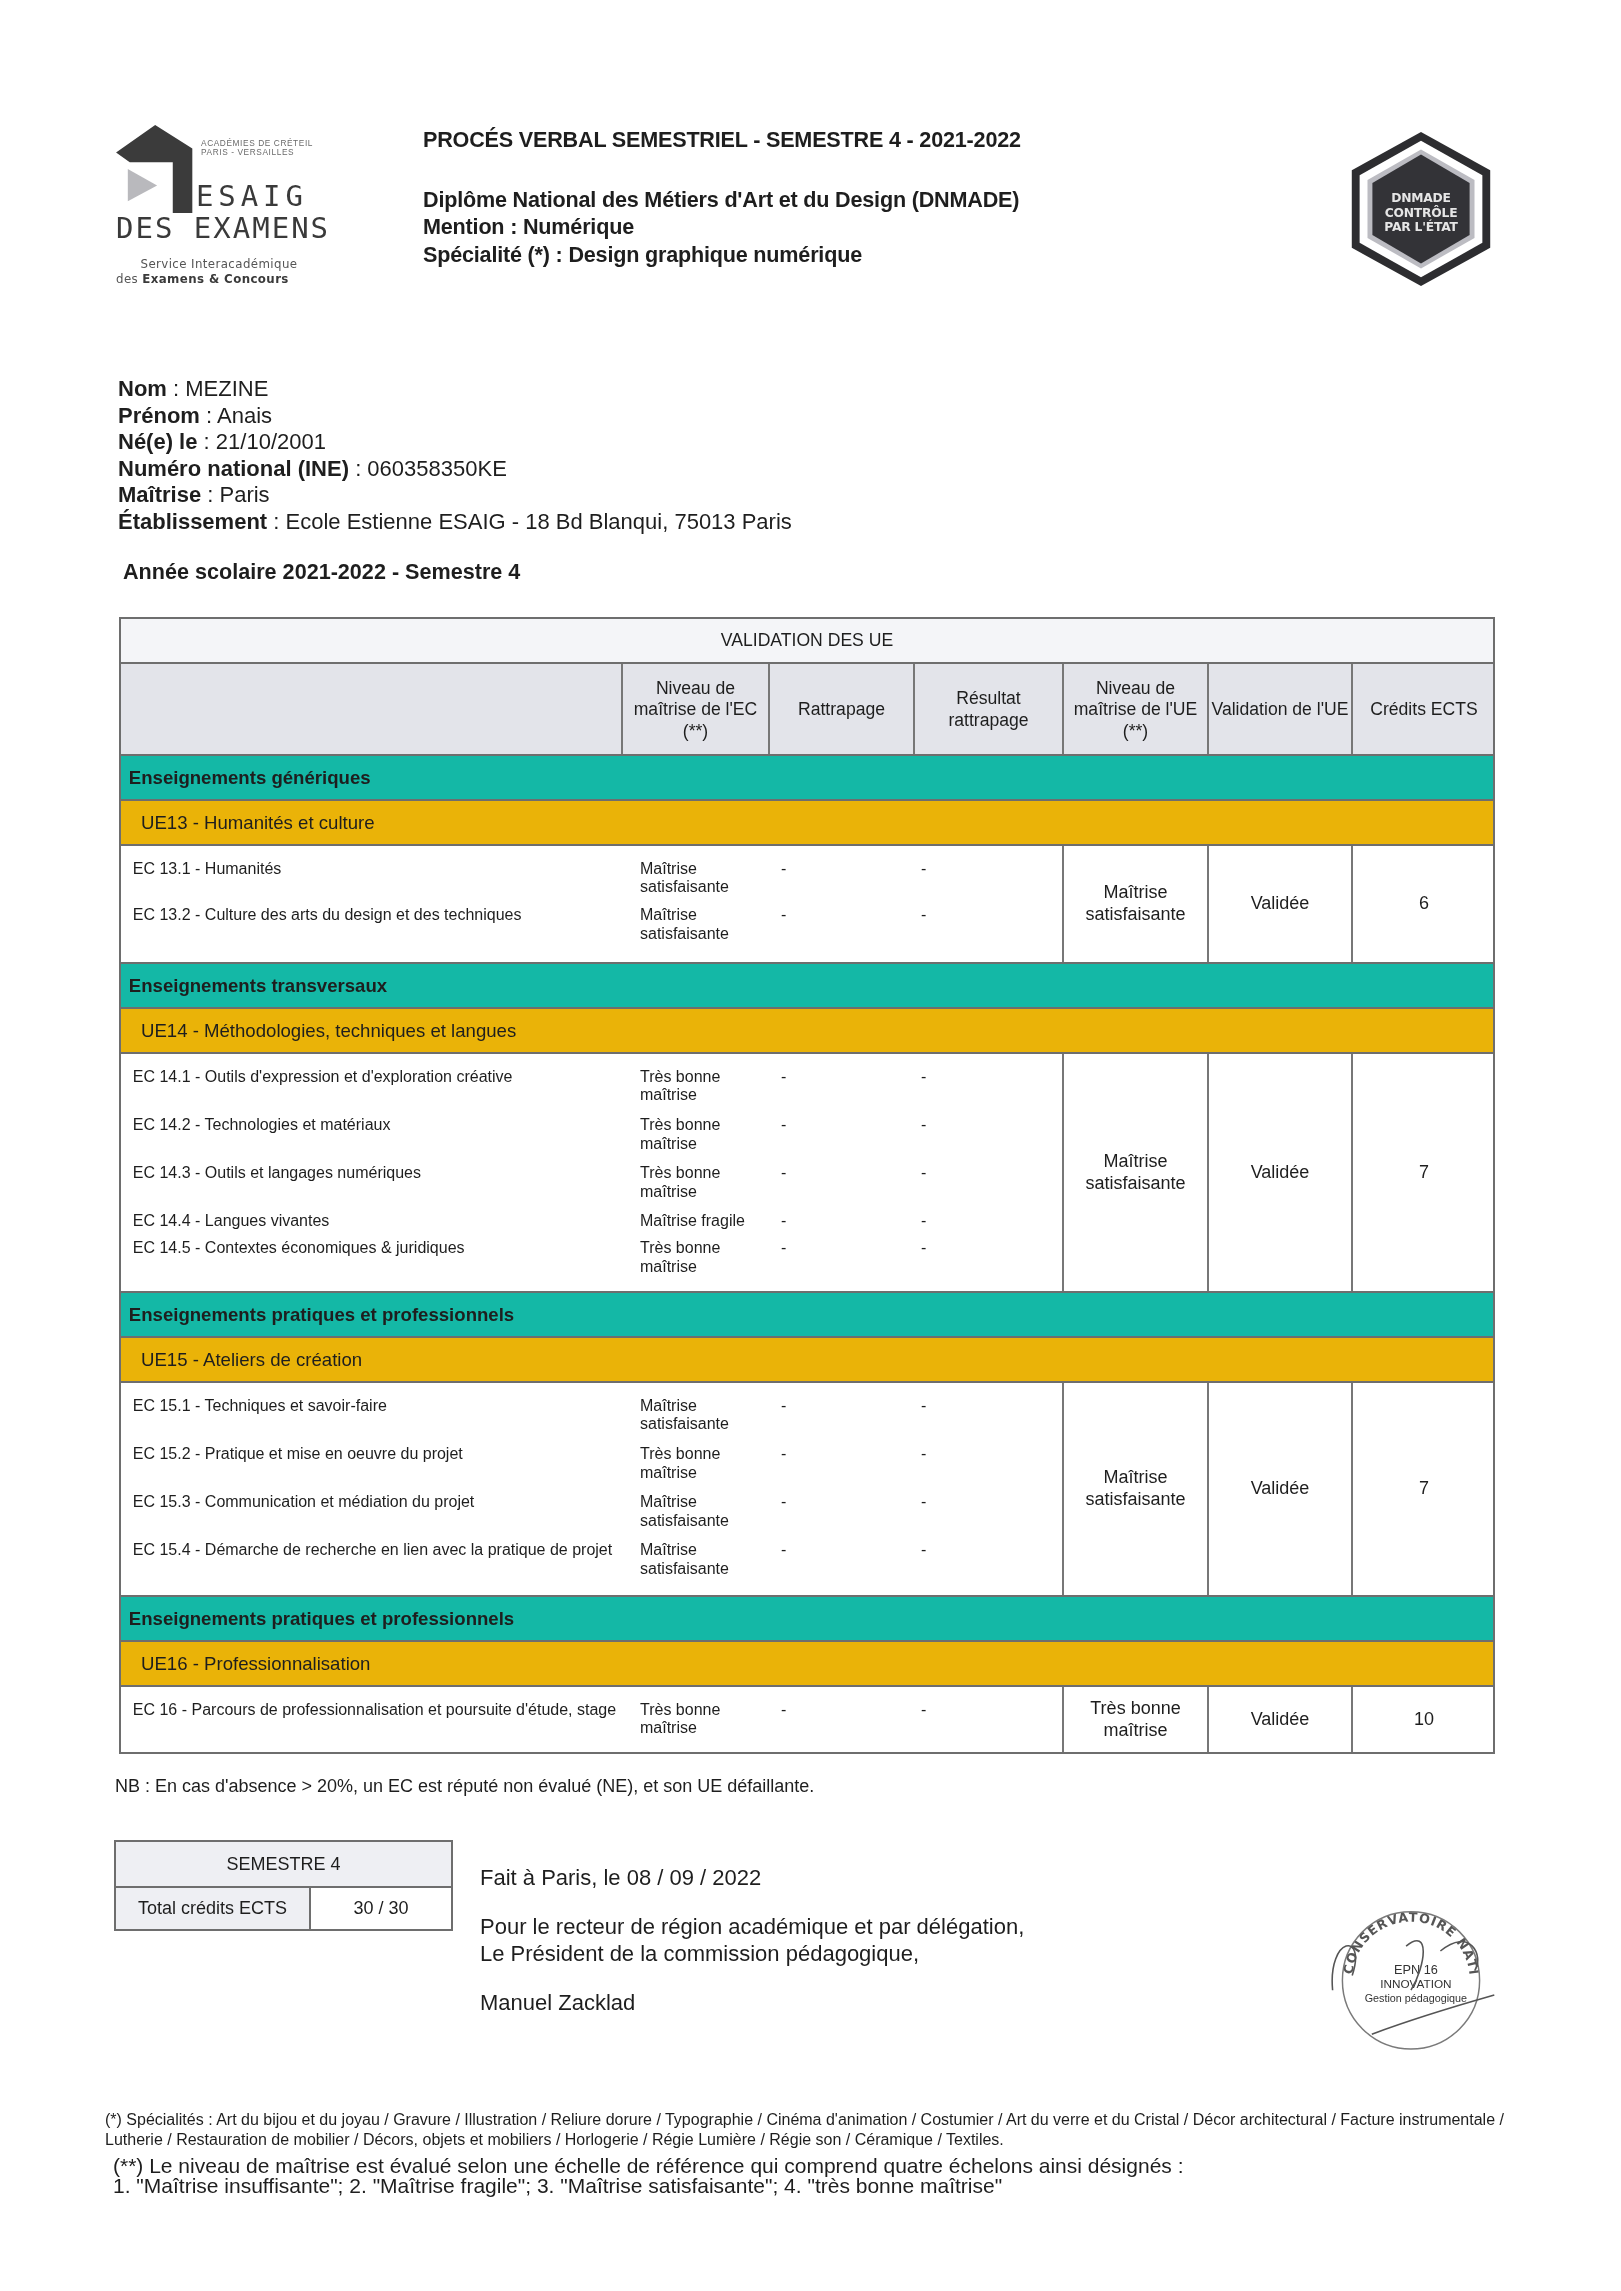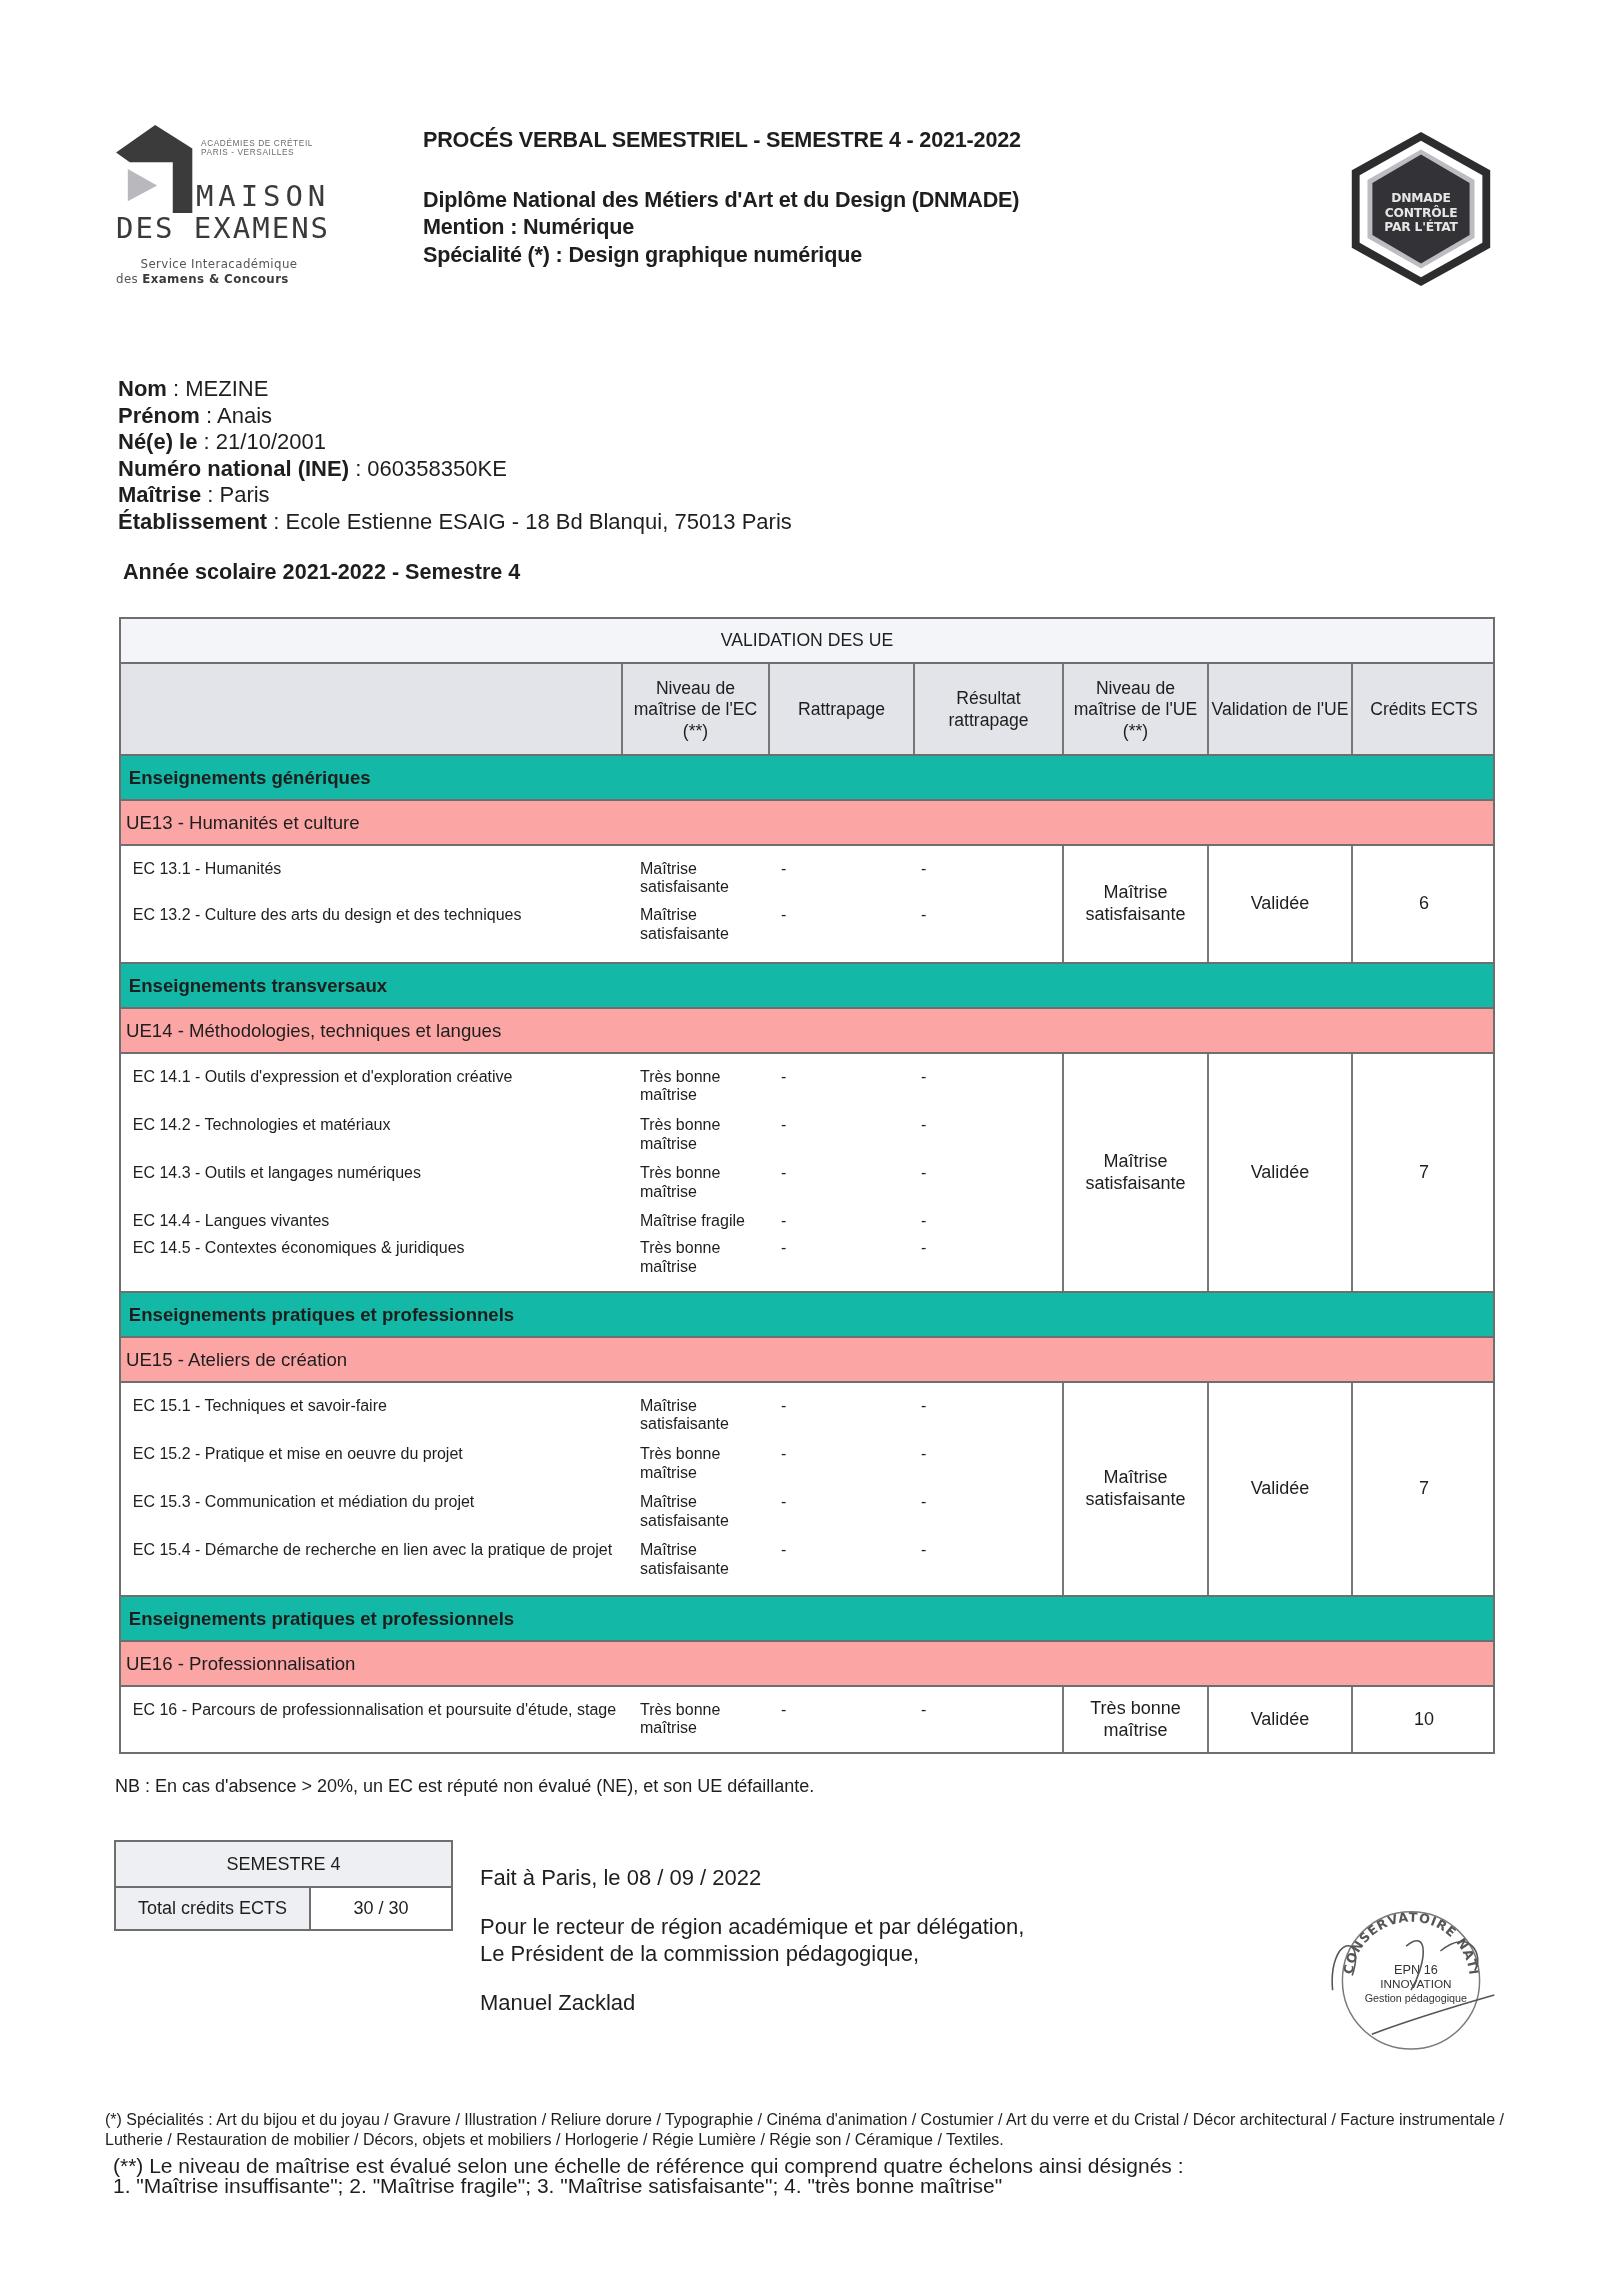--- a/index.html
+++ b/index.html
@@ -31,21 +31,21 @@
   #student b { font-weight: bold; }
   #year { left: 123px; top: 559px; font-weight: bold; font-size: 21.6px; }
 
   
   #grades { position: absolute; left: 119px; top: 617px; width: 1376px; }
   .row { position: relative; width: 100%; border-left: 2px solid #6e6e6e; border-right: 2px solid #6e6e6e; box-sizing: border-box; }
   .r-title { height: 45px; border-top: 2px solid #6e6e6e; background: #f4f5f8; text-align: center; font-size: 17.6px; line-height: 43px; }
   .r-head { height: 92px; border-top: 2px solid #6e6e6e; background: #e3e4ea; }
   .r-head .hc { position: absolute; top: 0; height: 92px; display: flex; align-items: center; justify-content: center; text-align: center; font-size: 17.6px; line-height: 21.6px; border-left: 2px solid #777; box-sizing: border-box; }
   .r-section { height: 45px; border-top: 2.9px solid #6e6e6e; background: #14b8a6; font-weight: bold; font-size: 18.6px; line-height: 43px; padding-left: 7.8px; }
-  .r-ue { height: 45px; border-top: 2px solid #6e6e6e; background: #fca5a5; font-size: 18.6px; line-height: 43px; padding-left: 5px; }
+  .r-ue { height: 45px; border-top: 2px solid #6e6e6e; background: #eab308; font-size: 18.6px; line-height: 43px; padding-left: 20px; }
   .r-body { border-top: 2px solid #6e6e6e; background: #ffffff; }
   .r-body.last { border-bottom: 2px solid #6e6e6e; }
   .ec { position: relative; font-size: 16px; line-height: 18.6px; }
   .ec .name { position: absolute; left: 11.8px; width: 495px; }
   .ec .lvl { position: absolute; left: 519px; width: 127px; }
   .ec .ratt { position: absolute; left: 660px; }
   .ec .res { position: absolute; left: 800px; }
   .uecol { position: absolute; top: 0; bottom: 0; border-left: 2px solid #777; display: flex; align-items: center; justify-content: center; text-align: center; font-size: 18px; line-height: 21.6px; box-sizing: border-box; }
 
   #nb { left: 115px; top: 1776px; font-size: 18px; }
@@ -70,21 +70,21 @@
 
 <div id="logo" class="abs">
   <svg class="mark" viewBox="0 0 95 90">
     <polygon points="0,28 40,0 78,24 78,90 58,90 58,38 14,38" fill="#3b3b3b"></polygon>
     <polygon points="12,45 42,62 12,78" fill="#b9b9bd"></polygon>
   </svg>
   <div class="acad">
     <div>Académies de Créteil</div>
     <div>Paris - Versailles</div>
   </div>
-  <div class="maison">MAISON</div>
+  <div class="maison">ESAIG</div>
   <div class="exams">DES EXAMENS</div>
   <div class="svc1">Service Interacadémique</div>
   <div class="svc2"><span>des </span><b>Examens &amp; Concours</b></div>
 </div>
 
 <div id="title" class="abs">PROCÉS VERBAL SEMESTRIEL - SEMESTRE 4 - 2021-2022</div>
 <div id="diploma" class="abs">
   <div>Diplôme National des Métiers d'Art et du Design (DNMADE)</div>
   <div>Mention : Numérique</div>
   <div>Spécialité (*) : Design graphique numérique</div>

